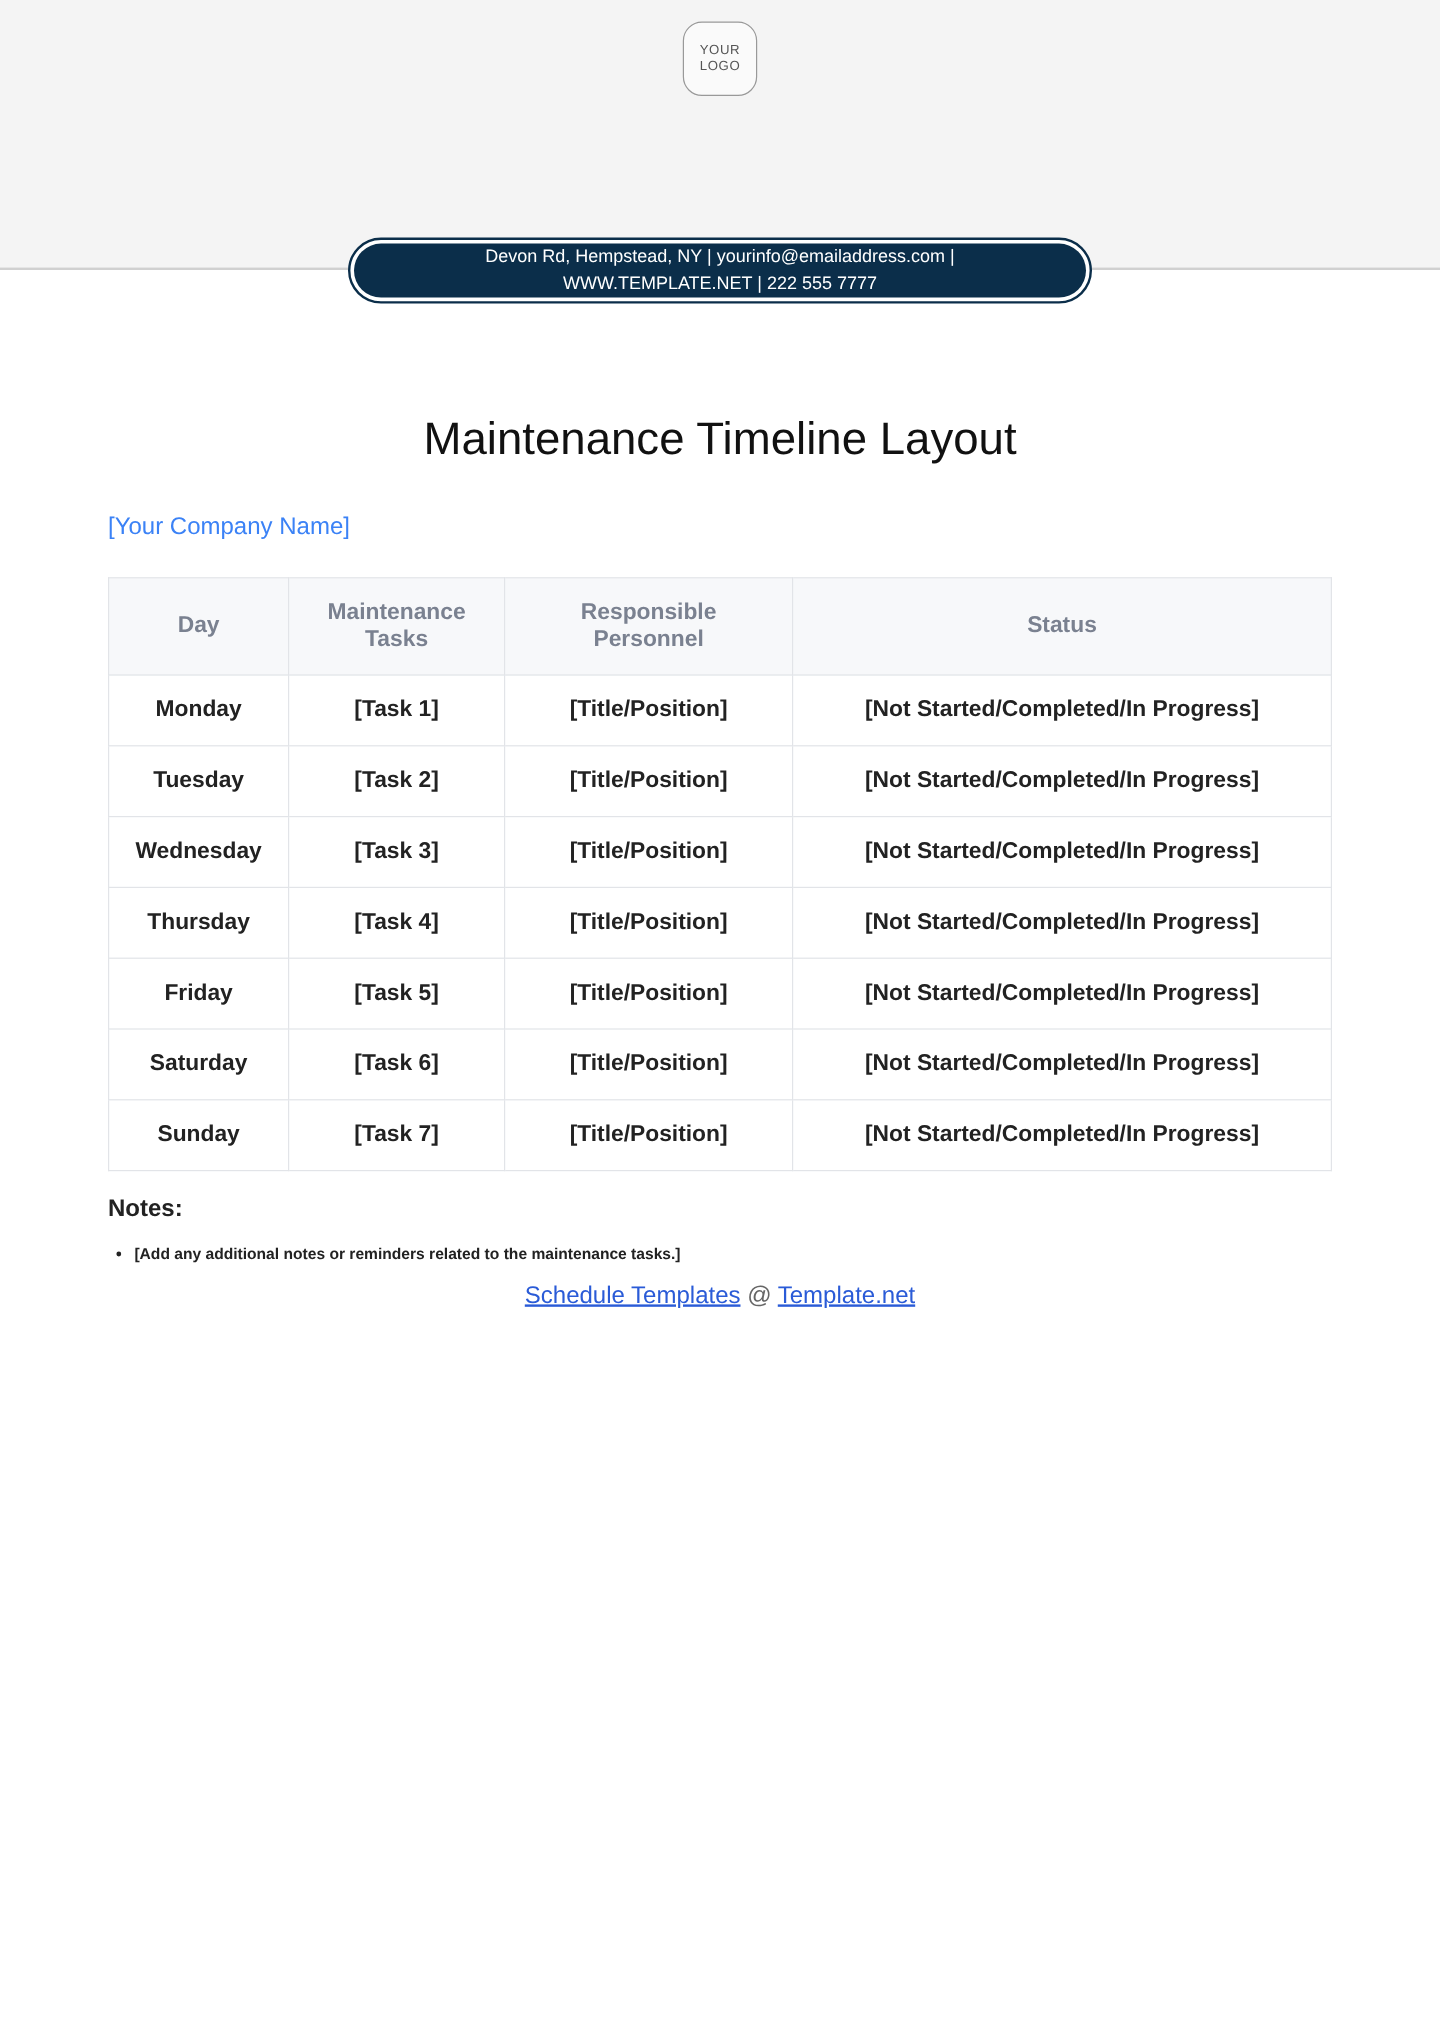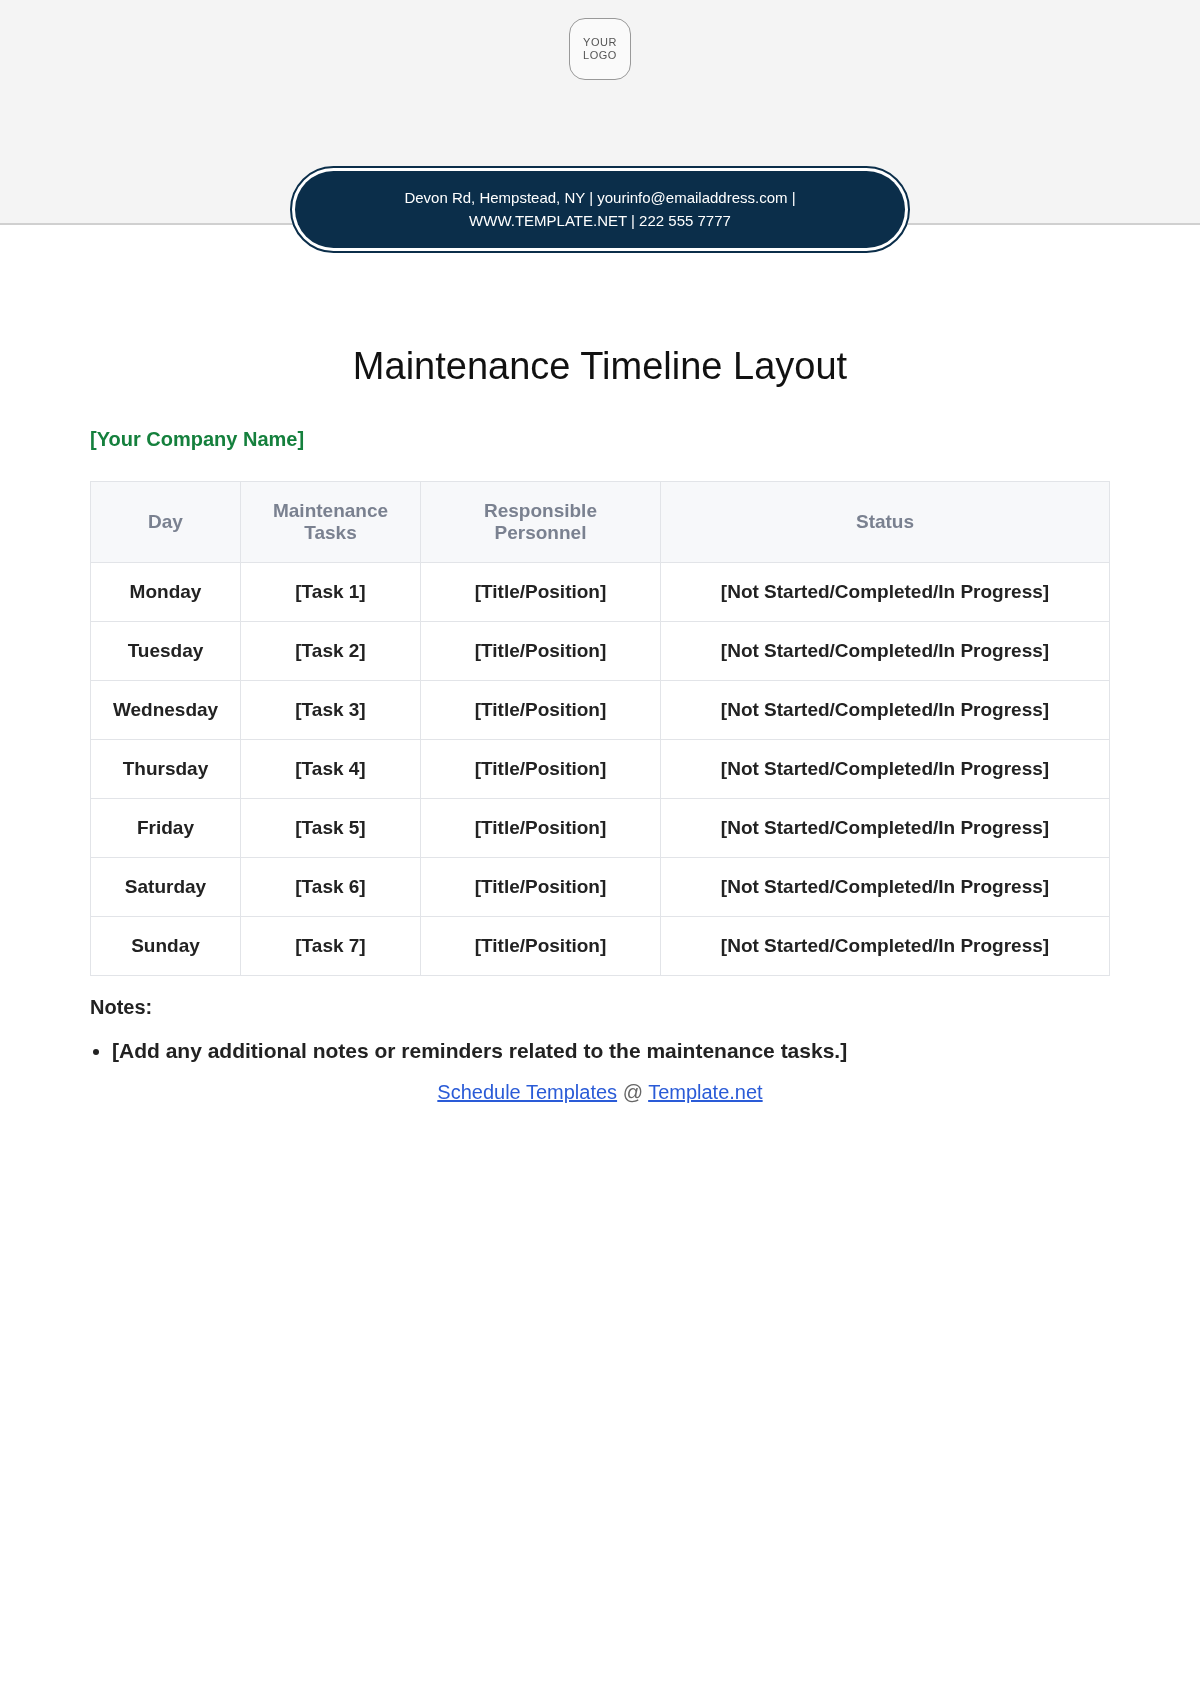--- a/index.html
+++ b/index.html
@@ -48,39 +48,39 @@
     border-radius: 999px;
     padding: 3px;
     background: #fff;
   }
   .pill-inner {
     background: #0b2e4a;
     border-radius: 999px;
     color: #fff;
     text-align: center;
     font-size: 15px;
-    padding: 16px 40px;
+    padding: 0 40px;
     line-height: 1.5;
   }
   .content {
     width: 100%;
     padding: 120px 90px 40px 90px;
     background: #fff;
   }
   .title {
     text-align: center;
     font-size: 38px;
     font-weight: 400;
     color: #111;
     margin-bottom: 40px;
   }
   .meta {
     font-size: 20px;
-    font-weight: 700;
-    color: #15803d;
+    font-weight: 400;
+    color: #3b82f6;
     margin-bottom: 8px;
   }
   table {
     width: 100%;
     border-collapse: collapse;
     margin-top: 30px;
   }
   th, td {
     border: 1px solid #e2e4e8;
     padding: 18px 16px;
@@ -100,21 +100,21 @@
   .notes-label {
     font-size: 20px;
     font-weight: 700;
     margin-top: 20px;
   }
   .notes-list {
     margin-top: 16px;
     padding-left: 22px;
   }
   .notes-list li {
-    font-size: 21px;
+    font-size: 13px;
     font-weight: 700;
     line-height: 1.5;
   }
   .footer-link {
     text-align: center;
     margin-top: 14px;
     font-size: 20px;
     color: #333;
   }
   .footer-link a {

